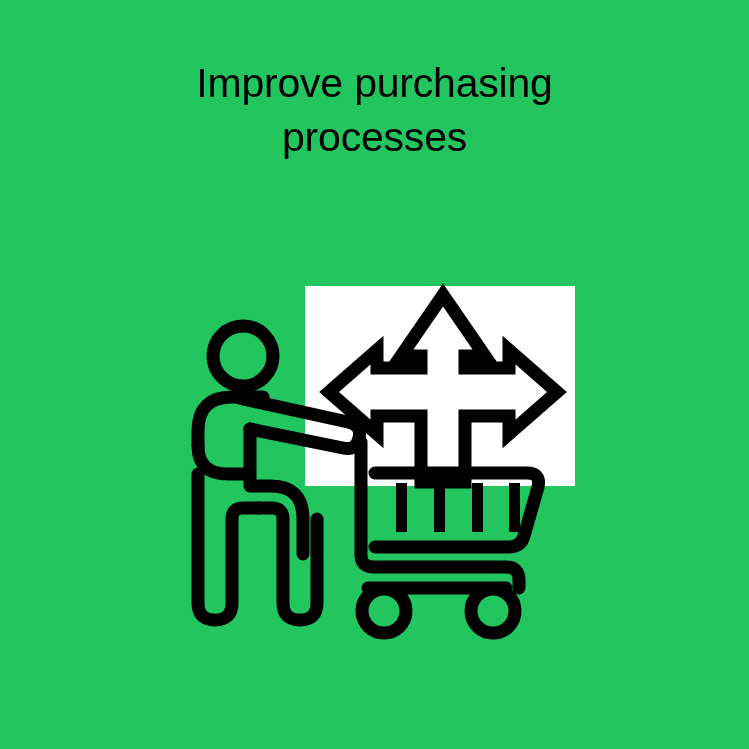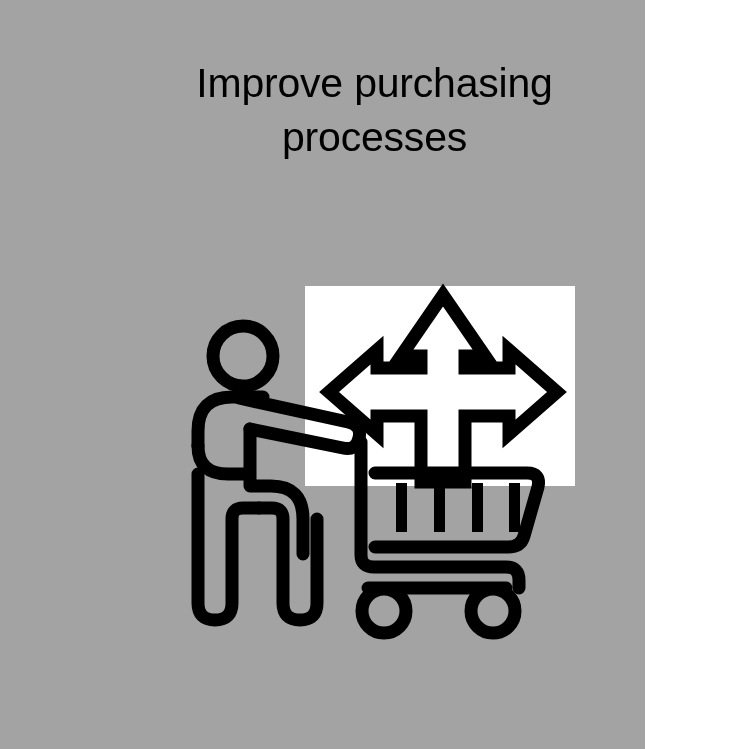--- a/index.html
+++ b/index.html
@@ -9,23 +9,23 @@
   }
   body {
     width: 749px;
     height: 749px;
     background: #ffffff;
     font-family: "Liberation Sans", sans-serif;
     overflow: hidden;
   }
   .card {
     position: relative;
-    width: 645px;
+    width: 749px;
     height: 749px;
-    background: #a3a3a3;
+    background: #22c55e;
     box-sizing: border-box;
   }
   .title-block {
     position: absolute;
     left: 0;
     top: 56px;
     width: 749px;
     text-align: center;
   }
   .title {

